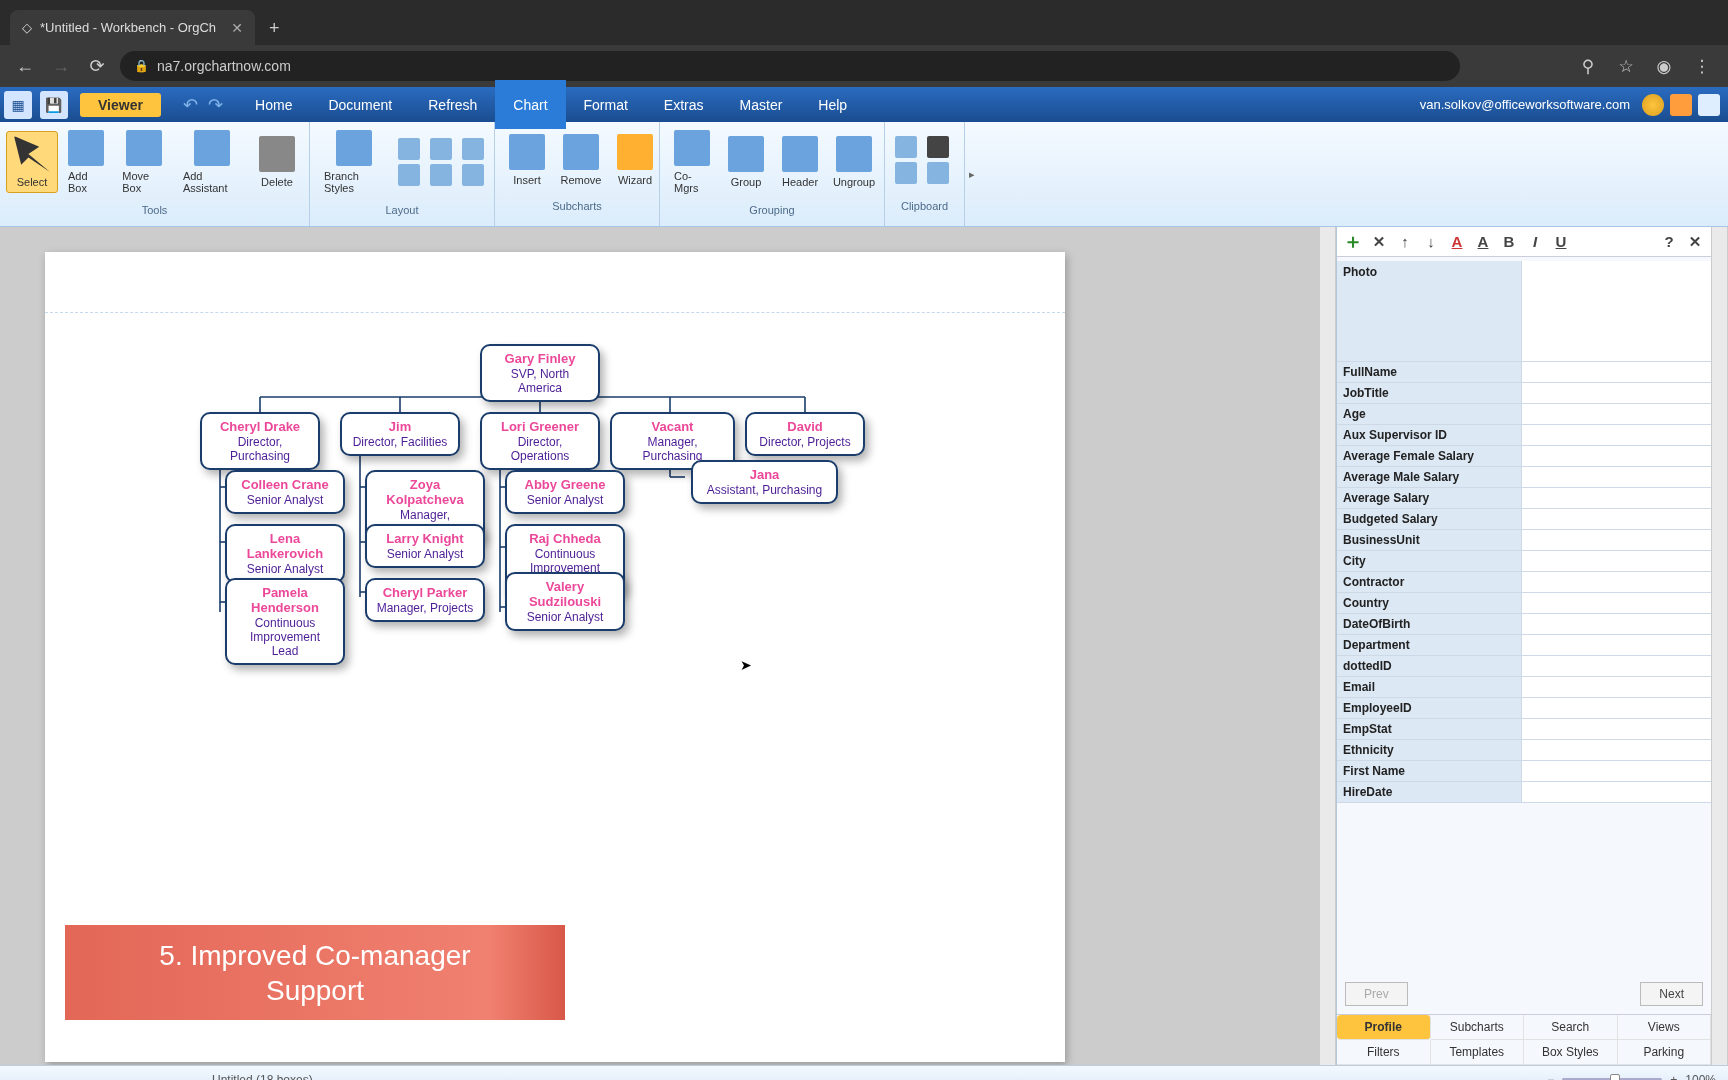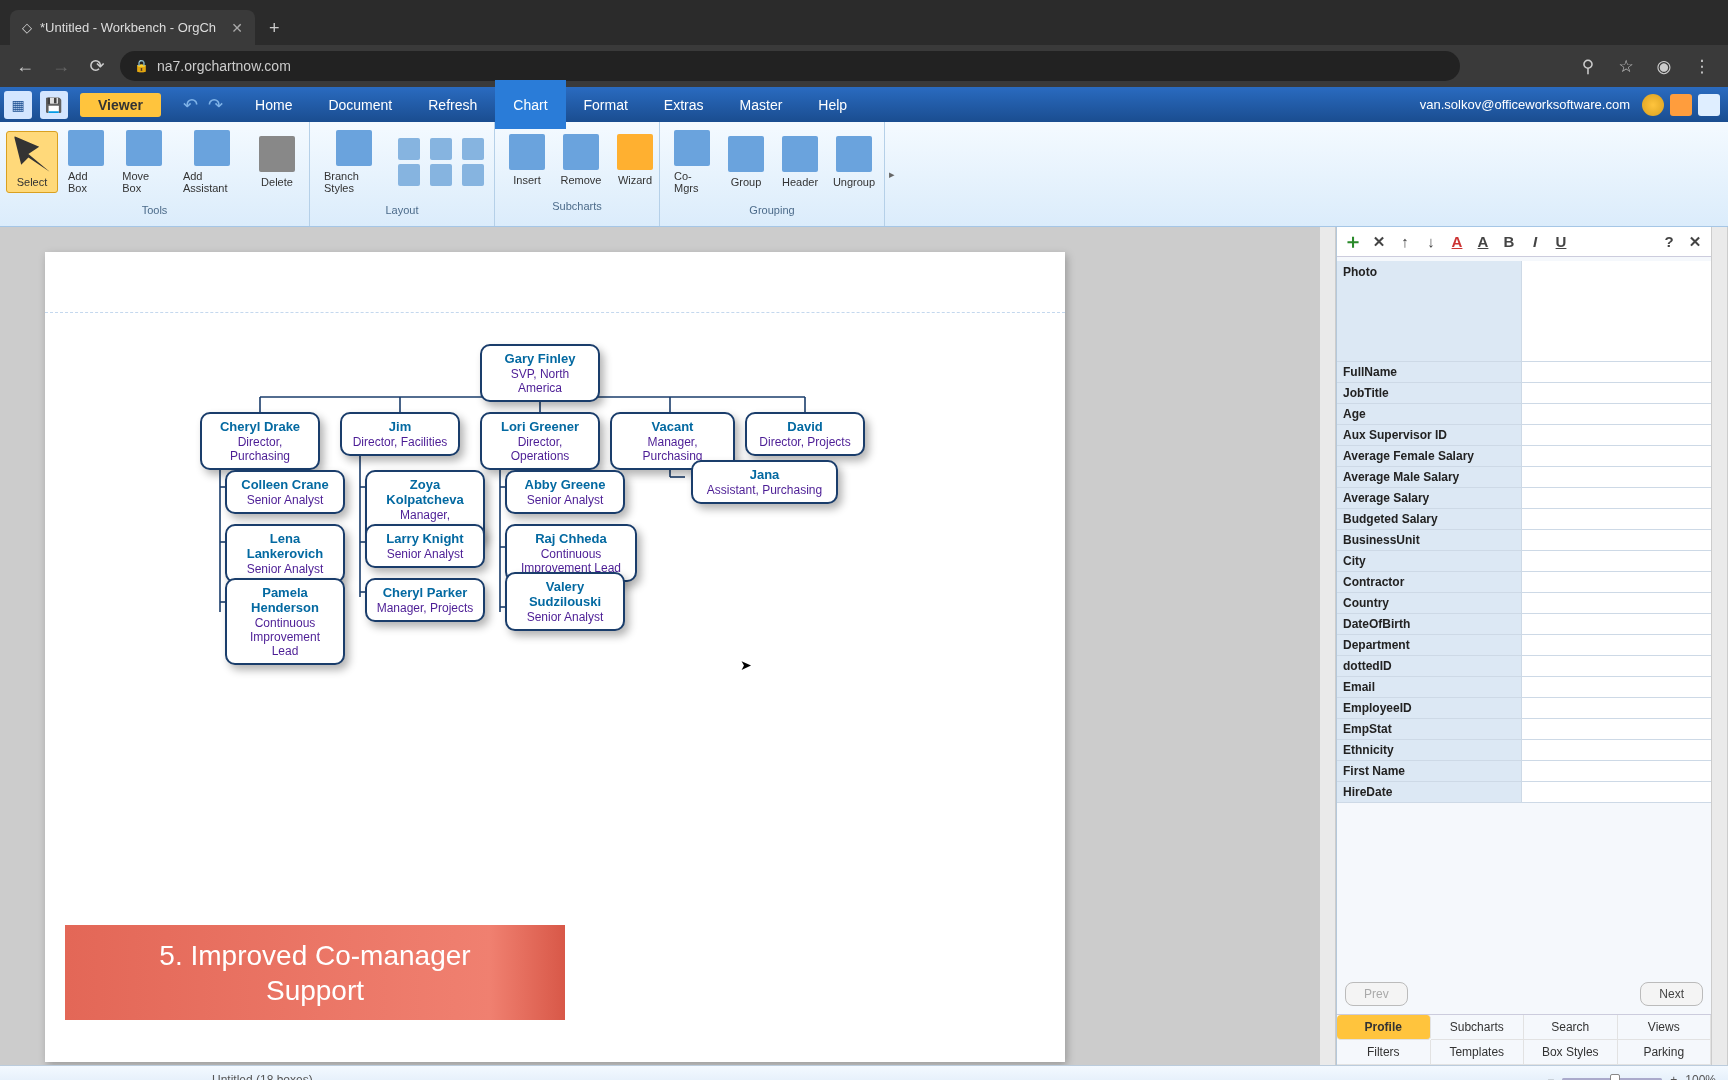--- a/index.html
+++ b/index.html
@@ -47,40 +47,40 @@
   
   .main-row { display: flex; height: 838px; }
   .scroll-gutter { width: 17px; background: #eaeaea; border-left:1px solid #ccc; border-right:1px solid #ccc; }
   .canvas-wrap { flex: 1; background: #ccc; position: relative; overflow: hidden; }
   .page { position: absolute; left: 45px; top: 25px; width: 1020px; height: 810px; background: #fff; box-shadow: 2px 3px 8px rgba(0,0,0,0.25); }
   .page-margin-top { position:absolute; left:45px; top:85px; width:1020px; border-top:1px dashed #c4d8ee; }
 
   
   svg.connectors { position:absolute; left:0; top:0; width:1020px; height:810px; }
   .org-box { position: absolute; background: #fff; border: 2px solid #1a3d6b; border-radius: 10px; padding: 5px 8px; text-align: center; box-shadow: 4px 5px 8px rgba(0,0,0,0.3); }
-  .org-name { font-weight: bold; font-size: 13px; color: #0369a1; }
+  .org-name { font-weight: bold; font-size: 13px; color: #ec4899; }
   .org-title { font-size: 12px; color: #4c1d95; margin-top:1px; }
 
   
   .overlay-banner { position: absolute; left: 65px; bottom: 45px; width: 500px; height: 95px; background: linear-gradient(90deg, #e36757, #f08070 85%, #d85848); color: #fff; font-family: 'Segoe UI', sans-serif; font-size: 28px; font-weight: 300; display: flex; flex-direction: column; align-items: center; justify-content: center; line-height: 1.25; }
 
   
   .side-panel { width: 375px; background: #f5f8fc; display: flex; flex-direction: column; border-left:1px solid #b5c8da; }
   .side-toolbar { height: 30px; background:#fff; border-bottom:1px solid #ccd; display:flex; align-items:center; padding:0 6px; gap:6px; }
   .st-btn { width:20px; height:20px; display:flex; align-items:center; justify-content:center; font-size:15px; color:#444; font-weight:bold;}
   .st-btn.plus { color:#2a8a2a; font-size:20px; }
   .st-spacer { flex:1; }
   .side-table { flex:1; overflow:auto; font-size:12px; }
   .side-row { display:flex; border-bottom:1px solid #cdd9e6; height:21px; align-items:center; }
   .side-row.photo { height:105px; align-items:flex-start; padding-top:4px;}
   .side-key { width:185px; padding-left:6px; font-weight:bold; color:#222; background:#dce8f4; height:100%; display:flex; align-items:center; border-right:1px solid #cdd9e6;}
   .side-row.photo .side-key { align-items:flex-start; padding-top:4px; }
   .side-val { flex:1; background:#fff; height:100%; }
   .side-nav { padding:8px; display:flex; justify-content:space-between; }
-  .pn-btn { border:1px solid #bbb; background:#f4f4f4; border-radius:8px; padding:4px 18px; font-size:12px; color:#444;}
+  .pn-btn { border:1px solid #bbb; background:#f4f4f4; border-radius:0; padding:4px 18px; font-size:12px; color:#444;}
   .pn-btn.disabled { color:#aaa; }
   .side-tabs { display:flex; flex-wrap:wrap; border-top:1px solid #ccd; }
   .side-tab { width:25%; text-align:center; font-size:12px; padding:5px 0; color:#333; border-right:1px solid #e2e2e2; border-bottom:1px solid #e2e2e2;}
   .side-tab.active { background:#ffc43d; font-weight:bold; border-radius:4px;}
 
   
   .status-bar { height: 28px; background: linear-gradient(#f3f9ff,#dbe9f7); border-top:1px solid #bcd; display:flex; align-items:center; font-size:12px; color:#555; padding:0 12px; }
   .status-spacer { flex:1; }
   .zoom { display:flex; align-items:center; gap:8px; }
   .zoom-track { width:100px; height:3px; background:#aac; position:relative; border-radius:2px;}
@@ -215,20 +215,33 @@
           <div class="rib-icon"></div>
           <span>Header</span>
         </div>
       <div class="rib-btn large">
           <div class="rib-icon"></div>
           <span>Ungroup</span>
         </div>
     </div>
     <div class="ribbon-group-label">Grouping</div>
   </div>
+  <div class="ribbon-group" style="width:80px">
+    <div class="ribbon-btns">
+      <div class="rib-small-col">
+          <div class="rib-small"></div>
+          <div class="rib-small"></div>
+        </div>
+      <div class="rib-small-col">
+          <div class="rib-small" style="background:#444"></div>
+          <div class="rib-small"></div>
+        </div>
+    </div>
+    <div class="ribbon-group-label">Clipboard</div>
+  </div>
   <div class="more-arrow">▸</div>
 </div>
 
 <div class="main-row">
   <div class="canvas-wrap">
     <div class="page">
       <svg class="connectors">
         <g stroke="#1a3d6b" stroke-width="1.6" fill="none">
 
           <line x1="495" y1="130" x2="495" y2="145"></line>
@@ -308,21 +321,21 @@
         </div>
       <div class="org-box" style="left:320px; top:326px; width:120px">
           <div class="org-name">Cheryl Parker</div>
           <div class="org-title">Manager, Projects</div>
         </div>
 
       <div class="org-box" style="left:460px; top:218px; width:120px">
           <div class="org-name">Abby Greene</div>
           <div class="org-title">Senior Analyst</div>
         </div>
-      <div class="org-box" style="left:460px; top:272px; width:132px">
+      <div class="org-box" style="left:460px; top:272px; width:120px">
           <div class="org-name">Raj Chheda</div>
           <div class="org-title">Continuous Improvement Lead</div>
         </div>
       <div class="org-box" style="left:460px; top:320px; width:120px">
           <div class="org-name">Valery Sudzilouski</div>
           <div class="org-title">Senior Analyst</div>
         </div>
 
       <div class="org-box" style="left:646px; top:208px; width:147px">
           <div class="org-name">Jana</div>

